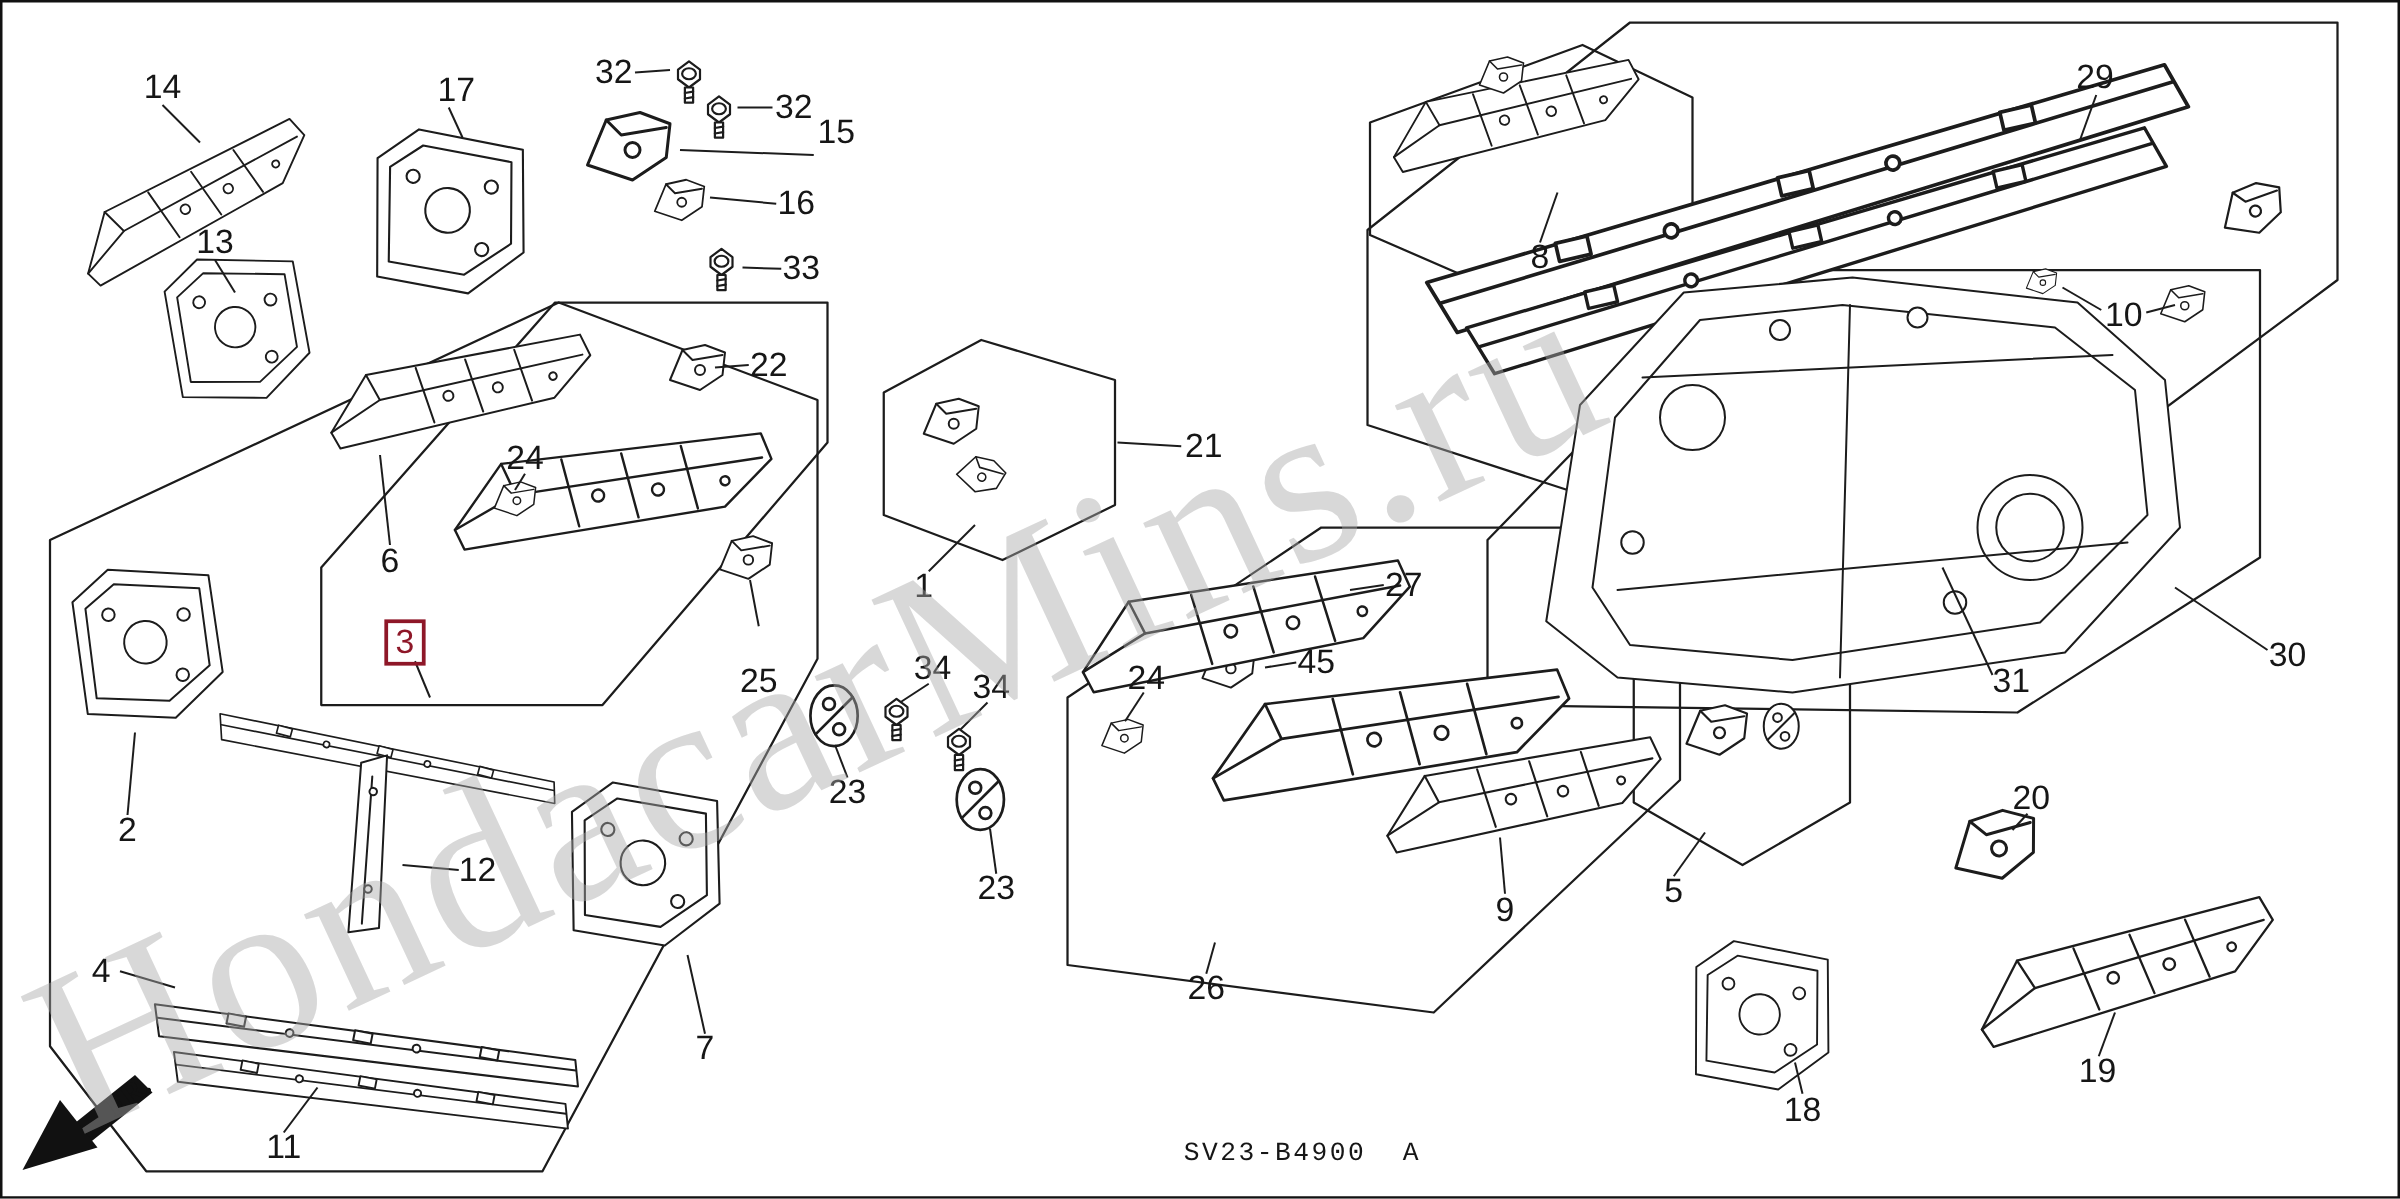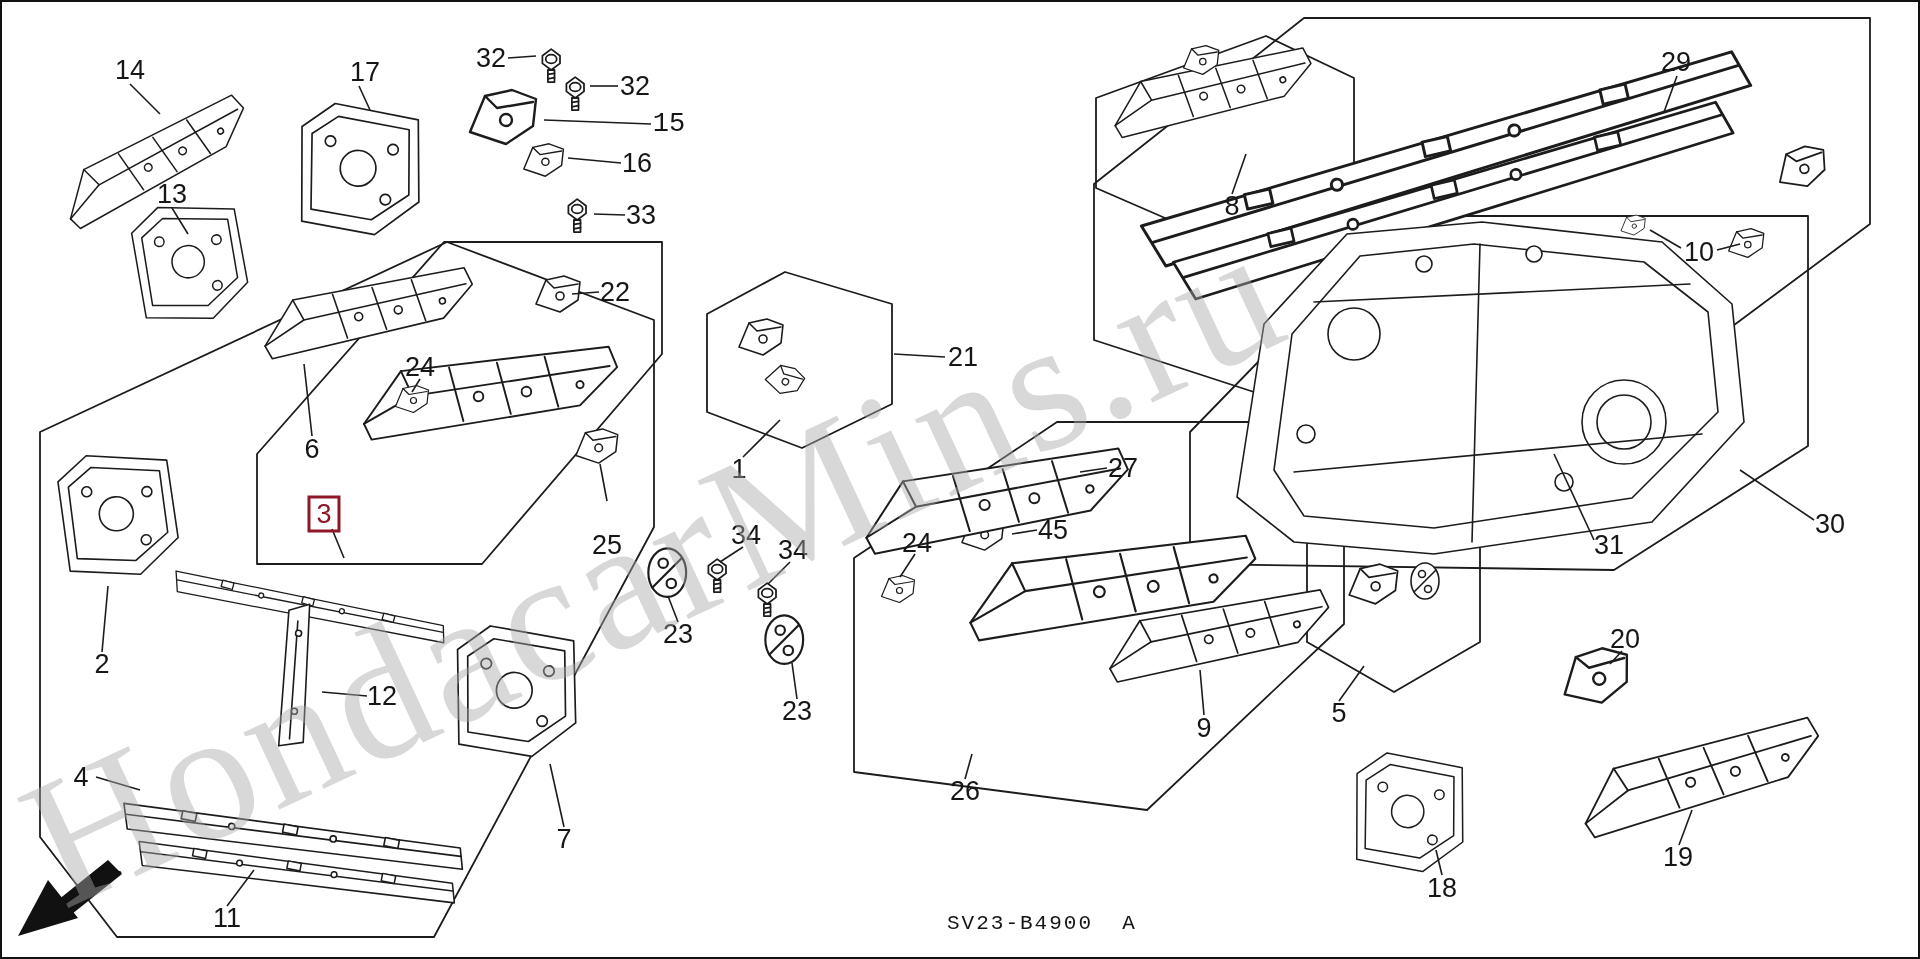--- a/index.html
+++ b/index.html
@@ -251,21 +251,21 @@
   </div>
       <div class="part-label" style="left: 363px; top: 70px;">
     <span class="num">17</span>
   </div>
       <div class="part-label" style="left: 489px; top: 56px;">
     <span class="num">32</span>
   </div>
       <div class="part-label" style="left: 633px; top: 84px;">
     <span class="num">32</span>
   </div>
-      <div class="part-label" style="left: 667px; top: 122px; font-family: Liberation Mono, monospace;">
+      <div class="part-label" style="left: 667px; top: 104px;">
     <span class="num">15</span>
   </div>
       <div class="part-label" style="left: 635px; top: 161px;">
     <span class="num">16</span>
   </div>
       <div class="part-label" style="left: 639px; top: 213px;">
     <span class="num">33</span>
   </div>
       <div class="part-label" style="left: 170px; top: 192px;">
     <span class="num">13</span>

